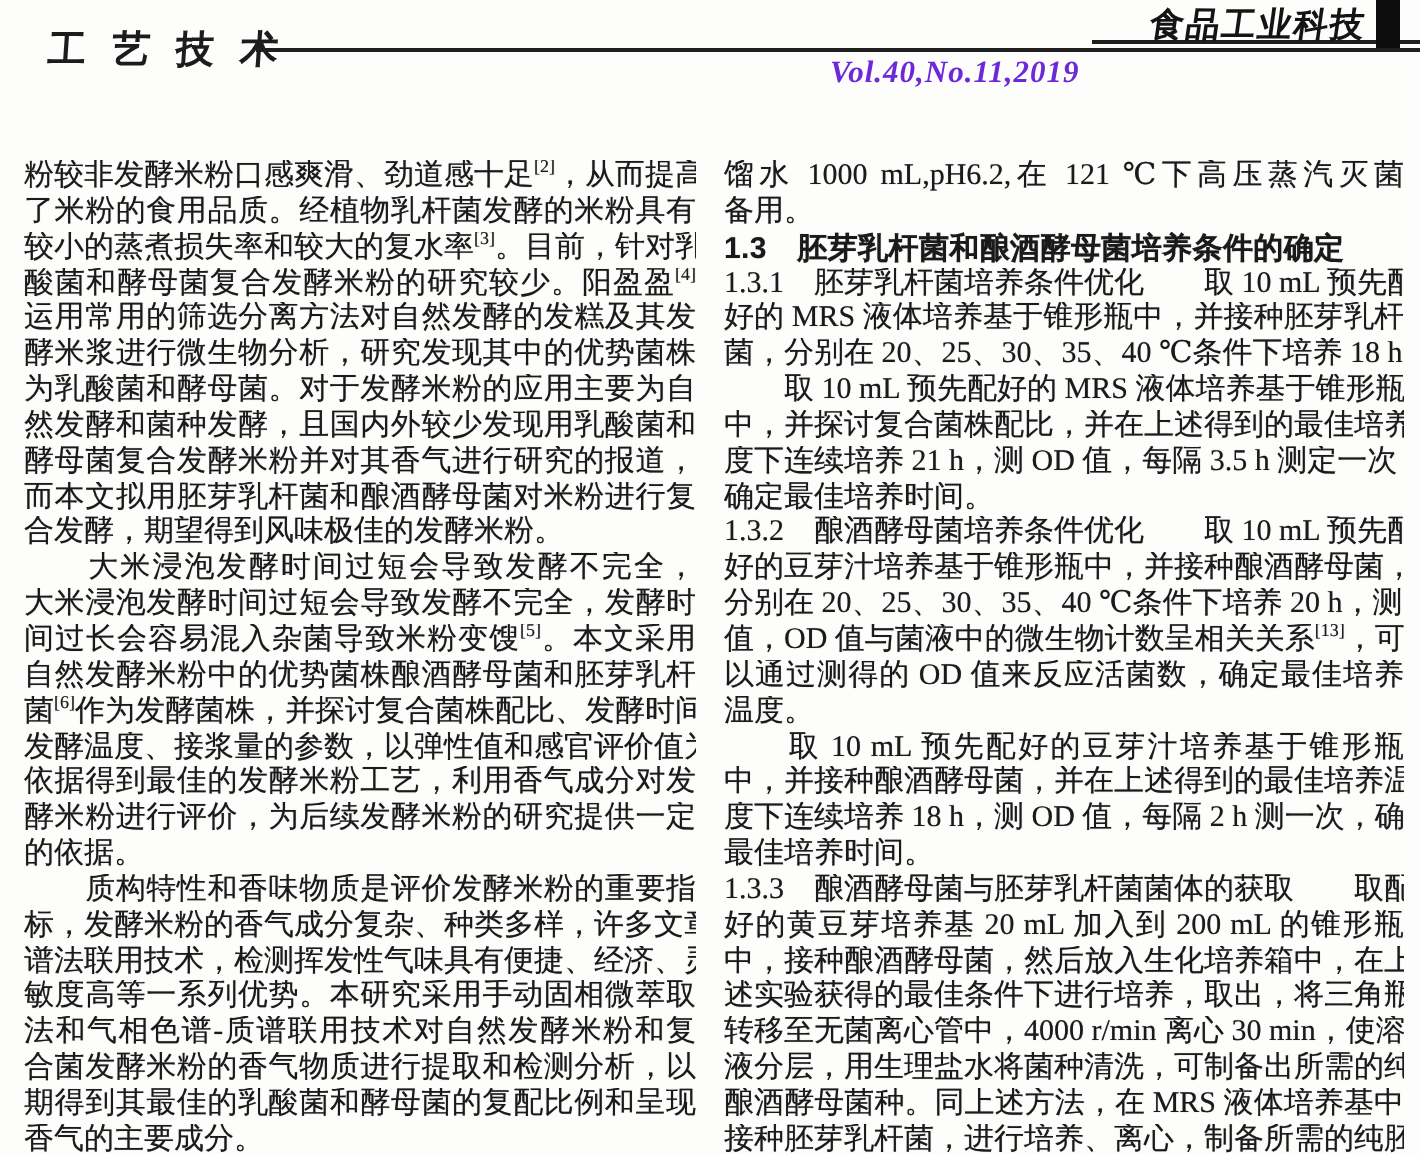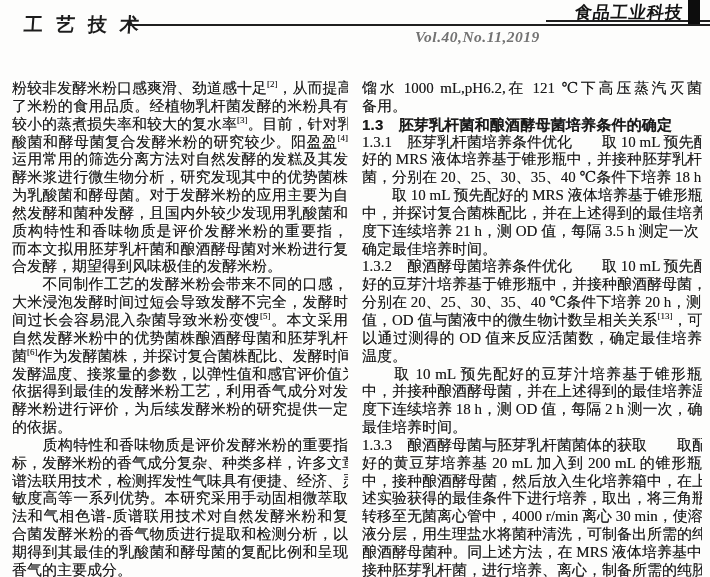--- a/index.html
+++ b/index.html
@@ -9,21 +9,21 @@
   
   #section-label{position:absolute;left:24px;top:12px;font-size:19px;font-weight:bold;
         letter-spacing:13px;color:#1c1c1c;font-family:"Liberation Serif","DejaVu Serif",serif;
         transform:skewX(-4deg);white-space:nowrap;}
   #header-rule{position:absolute;left:128px;top:24px;right:0;height:2px;background:#1f1f1f;}
   #journal-underline{position:absolute;left:546px;top:20px;right:0;height:1.5px;background:#1f1f1f;}
   #journal-name{position:absolute;right:27px;top:1px;font-size:17px;font-weight:bold;
         letter-spacing:1px;color:#141414;transform:skewX(-8deg);white-space:nowrap;}
   #journal-accent-bar{position:absolute;right:10px;top:0;width:12px;height:24px;background:#0d0d0d;}
   #issue-info{position:absolute;left:415px;top:28px;font-size:15.5px;font-style:italic;
-        font-weight:bold;letter-spacing:0.5px;color:#737373;}
+        font-weight:bold;letter-spacing:0.5px;color:#6d28d9;}
 
   
   .col{position:absolute;top:56px;font-size:15px;line-height:17.85px;
        text-shadow:0 0 .4px rgba(20,20,20,.55);margin-top:24px;}
   #col-left{left:12px;width:336px;}
   #col-right{left:362px;width:340px;}
   .tline{text-align:justify;text-align-last:justify;white-space:nowrap;overflow:hidden;}
   .tline.end{text-align-last:left;}
   .tline.bold{font-family:"Liberation Sans","DejaVu Sans",sans-serif;font-weight:bold;
        font-size:15px;letter-spacing:.2px;}
@@ -43,24 +43,24 @@
 
   <div id="col-left" class="col">
       <div class="tline">粉较非发酵米粉口感爽滑、劲道感十足<sup>[2]</sup>，从而提高</div>
       <div class="tline">了米粉的食用品质。经植物乳杆菌发酵的米粉具有</div>
       <div class="tline">较小的蒸煮损失率和较大的复水率<sup>[3]</sup>。目前，针对乳</div>
       <div class="tline">酸菌和酵母菌复合发酵米粉的研究较少。阳盈盈<sup>[4]</sup></div>
       <div class="tline">运用常用的筛选分离方法对自然发酵的发糕及其发</div>
       <div class="tline">酵米浆进行微生物分析，研究发现其中的优势菌株</div>
       <div class="tline">为乳酸菌和酵母菌。对于发酵米粉的应用主要为自</div>
       <div class="tline">然发酵和菌种发酵，且国内外较少发现用乳酸菌和</div>
-      <div class="tline">质构特性和香味物质是评价发酵米粉的重要指，</div>
+      <div class="tline">酵母菌复合发酵米粉并对其香气进行研究的报道，</div>
       <div class="tline">而本文拟用胚芽乳杆菌和酿酒酵母菌对米粉进行复</div>
       <div class="tline end">合发酵，期望得到风味极佳的发酵米粉。</div>
-      <div class="tline">　　不同制作工艺的发酵米粉会带来不同的口感，</div>
+      <div class="tline">　　大米浸泡发酵时间过短会导致发酵不完全，</div>
       <div class="tline">大米浸泡发酵时间过短会导致发酵不完全，发酵时</div>
       <div class="tline">间过长会容易混入杂菌导致米粉变馊<sup>[5]</sup>。本文采用</div>
       <div class="tline">自然发酵米粉中的优势菌株酿酒酵母菌和胚芽乳杆</div>
       <div class="tline">菌<sup>[6]</sup>作为发酵菌株，并探讨复合菌株配比、发酵时间、</div>
       <div class="tline">发酵温度、接浆量的参数，以弹性值和感官评价值为</div>
       <div class="tline">依据得到最佳的发酵米粉工艺，利用香气成分对发</div>
       <div class="tline">酵米粉进行评价，为后续发酵米粉的研究提供一定</div>
       <div class="tline end">的依据。</div>
       <div class="tline">　　质构特性和香味物质是评价发酵米粉的重要指</div>
       <div class="tline">标，发酵米粉的香气成分复杂、种类多样，许多文章</div>

